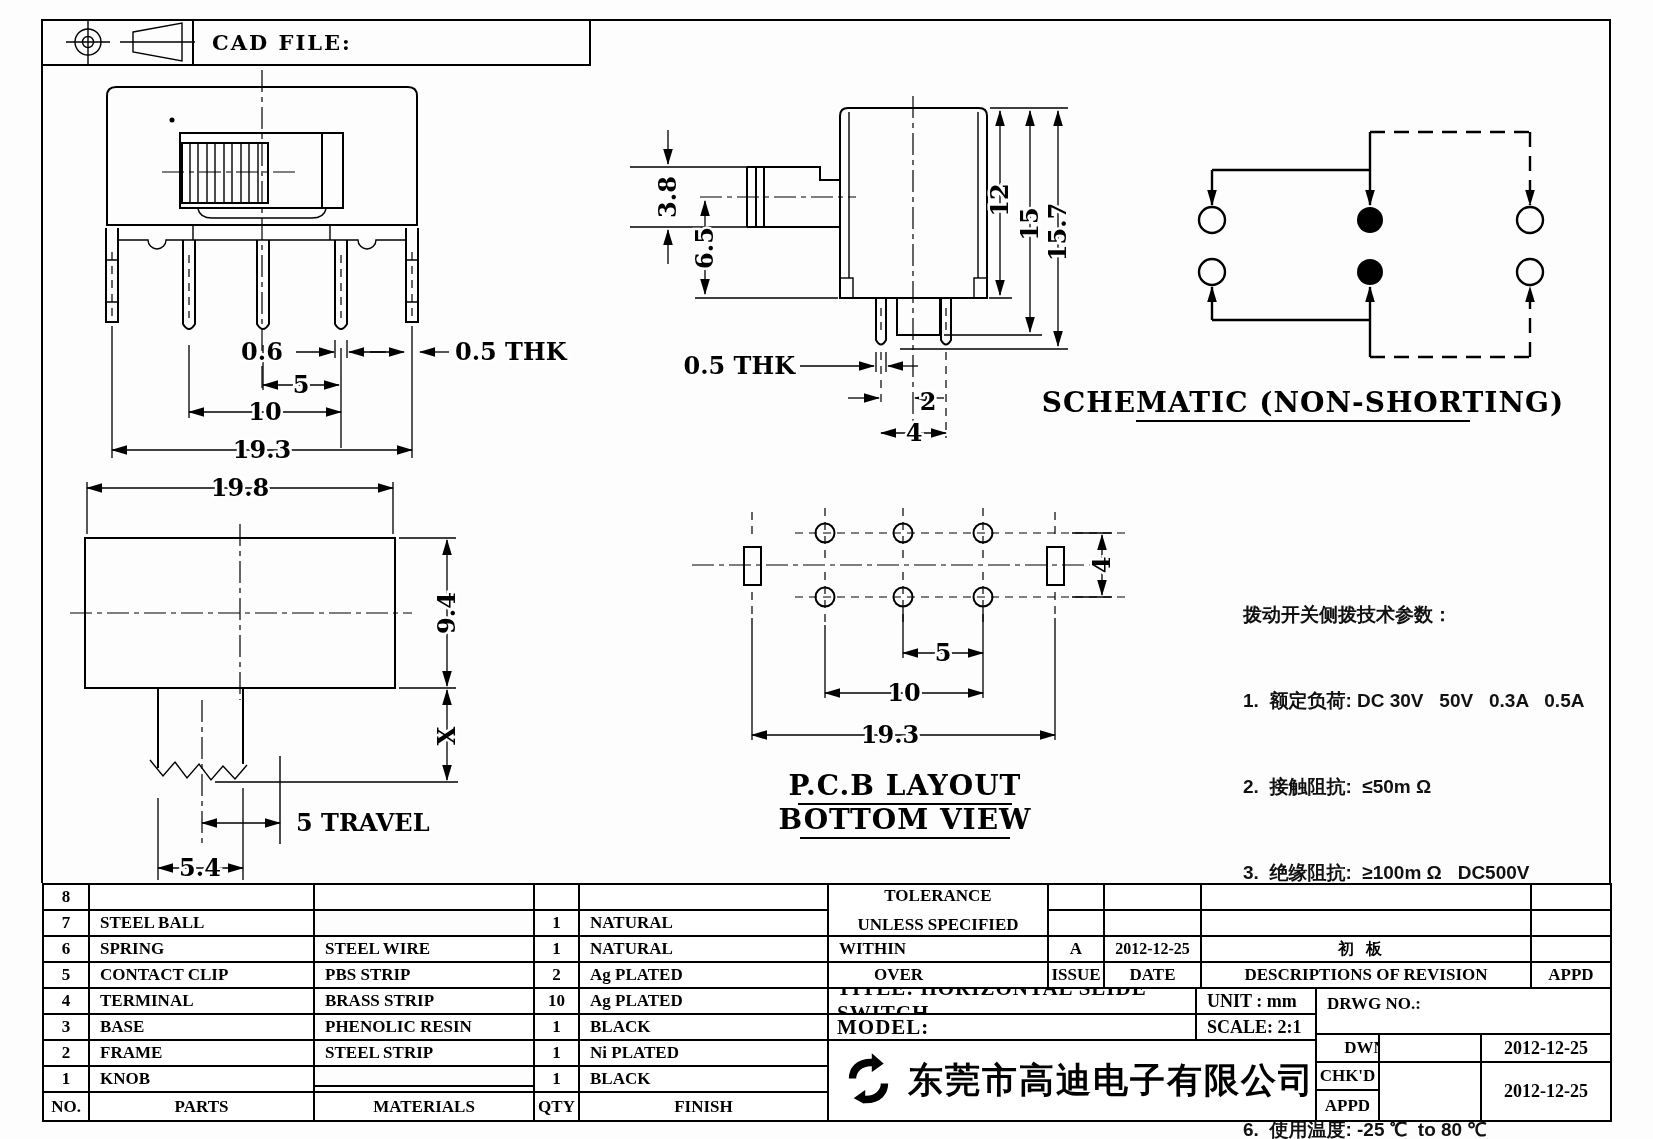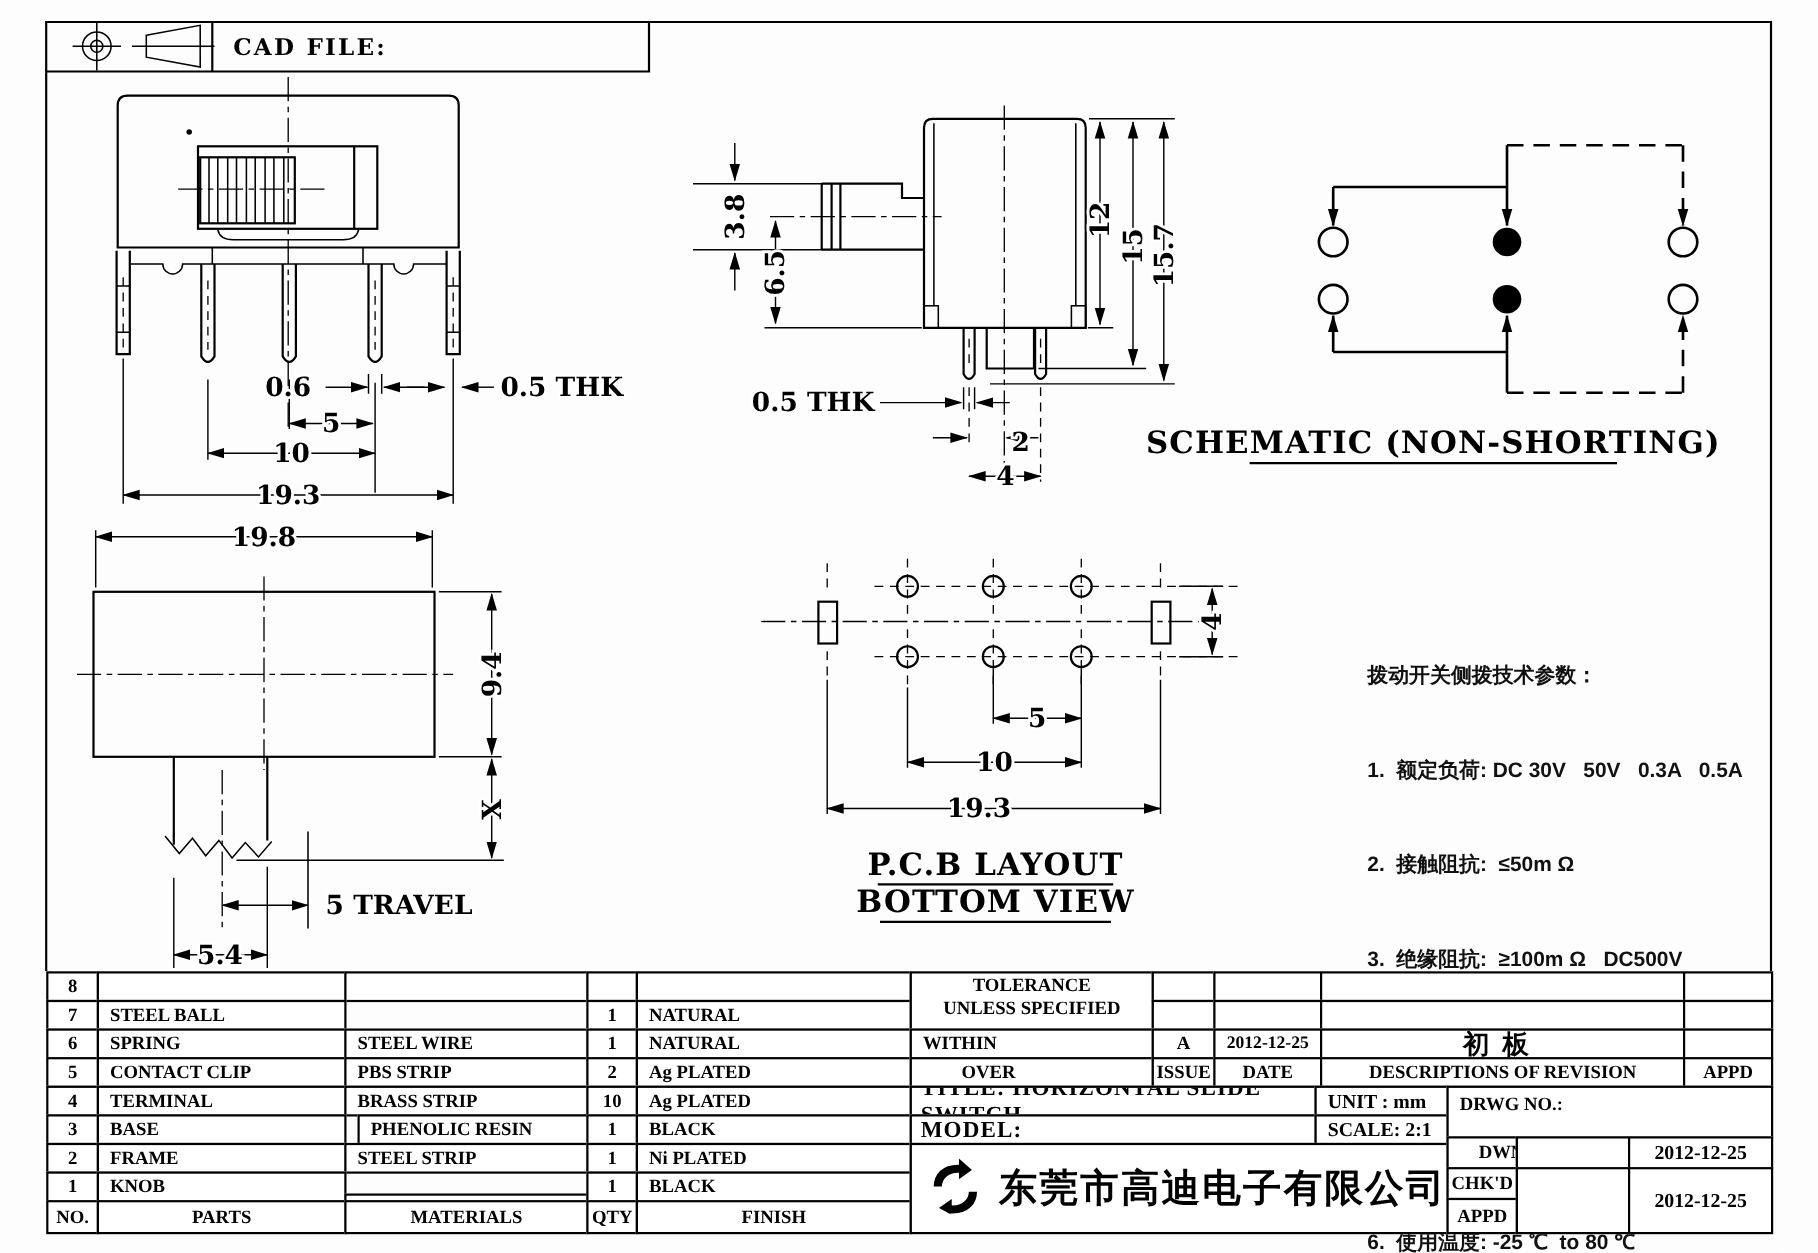--- a/index.html
+++ b/index.html
@@ -13,27 +13,27 @@
   .cl2 {fill:none;stroke:#000;stroke-width:1.2;stroke-dasharray:8 6;}
   .dash{fill:none;stroke:#000;stroke-width:2.4;stroke-dasharray:15 9;}
   .sol {fill:none;stroke:#000;stroke-width:2.4;}
   .dimtxt{font:bold 24px "DejaVu Serif",serif;fill:#000;paint-order:stroke;stroke:#fff;stroke-width:5px;}
   .captxt{font:bold 28px "DejaVu Serif",serif;fill:#000;letter-spacing:1px;}
   .cadtxt{font:bold 21px "DejaVu Serif",serif;fill:#000;letter-spacing:2px;}
   .cell{position:absolute;box-sizing:border-box;border:2px solid #000;background:#fff;
         font:bold 17px "Liberation Serif",serif;color:#000;display:flex;align-items:center;overflow:hidden;}
   .c-center{justify-content:center;text-align:center;}
   .c-left{padding-left:10px;}
-  .tol{flex-direction:column;justify-content:flex-start;line-height:21px;}
+  .tol{flex-direction:column;justify-content:space-between;line-height:21px;}
   .title-cell{font-size:21px;letter-spacing:1px;padding-left:8px;}
   .company{gap:14px;padding-left:14px;}
   .company-name{font-family:Liberation Serif, serif;font-weight:bold;font-size:35px;letter-spacing:2px;white-space:nowrap;}
   .specs{position:absolute;left:1243px;top:544px;width:404px;color:#111;
          font:bold 19px "Liberation Sans",sans-serif;line-height:28.6px;white-space:pre;}
-  .revdesc{font-size:24px;letter-spacing:12px;justify-content:center;}
+  .revdesc{font-size:16px;letter-spacing:12px;justify-content:center;}
 </style>
 </head>
 <body>
 
 <div class="sheet">
 
 <svg width="1653" height="883" viewBox="0 0 1653 883">
   <defs>
     <marker id="ar" markerUnits="userSpaceOnUse" markerWidth="16" markerHeight="12" refX="15" refY="6" orient="auto-start-reverse">
       <path d="M0,1.2 L16,6 L0,10.8 Z" fill="#000"></path>
@@ -244,21 +244,21 @@
   <div class="cell c-left" style="left:578px;top:961px;width:251px;height:28px;">Ag PLATED</div>
 
   <div class="cell c-center" style="left:42px;top:987px;width:48px;height:28px;">4</div>
   <div class="cell c-left" style="left:88px;top:987px;width:227px;height:28px;">TERMINAL</div>
   <div class="cell c-left" style="left:313px;top:987px;width:222px;height:28px;">BRASS STRIP</div>
   <div class="cell c-center" style="left:533px;top:987px;width:47px;height:28px;">10</div>
   <div class="cell c-left" style="left:578px;top:987px;width:251px;height:28px;">Ag PLATED</div>
 
   <div class="cell c-center" style="left:42px;top:1013px;width:48px;height:28px;">3</div>
   <div class="cell c-left" style="left:88px;top:1013px;width:227px;height:28px;">BASE</div>
-  <div class="cell c-left" style="left:313px;top:1013px;width:222px;height:28px;margin-left:12px;">PHENOLIC RESIN</div>
+  <div class="cell c-left" style="left:313px;top:1013px;width:222px;height:28px;">PHENOLIC RESIN</div>
   <div class="cell c-center" style="left:533px;top:1013px;width:47px;height:28px;">1</div>
   <div class="cell c-left" style="left:578px;top:1013px;width:251px;height:28px;">BLACK</div>
 
   <div class="cell c-center" style="left:42px;top:1039px;width:48px;height:28px;">2</div>
   <div class="cell c-left" style="left:88px;top:1039px;width:227px;height:28px;">FRAME</div>
   <div class="cell c-left" style="left:313px;top:1039px;width:222px;height:28px;">STEEL STRIP</div>
   <div class="cell c-center" style="left:533px;top:1039px;width:47px;height:28px;">1</div>
   <div class="cell c-left" style="left:578px;top:1039px;width:251px;height:28px;">Ni PLATED</div>
 
   <div class="cell c-center" style="left:42px;top:1065px;width:48px;height:28px;">1</div>

